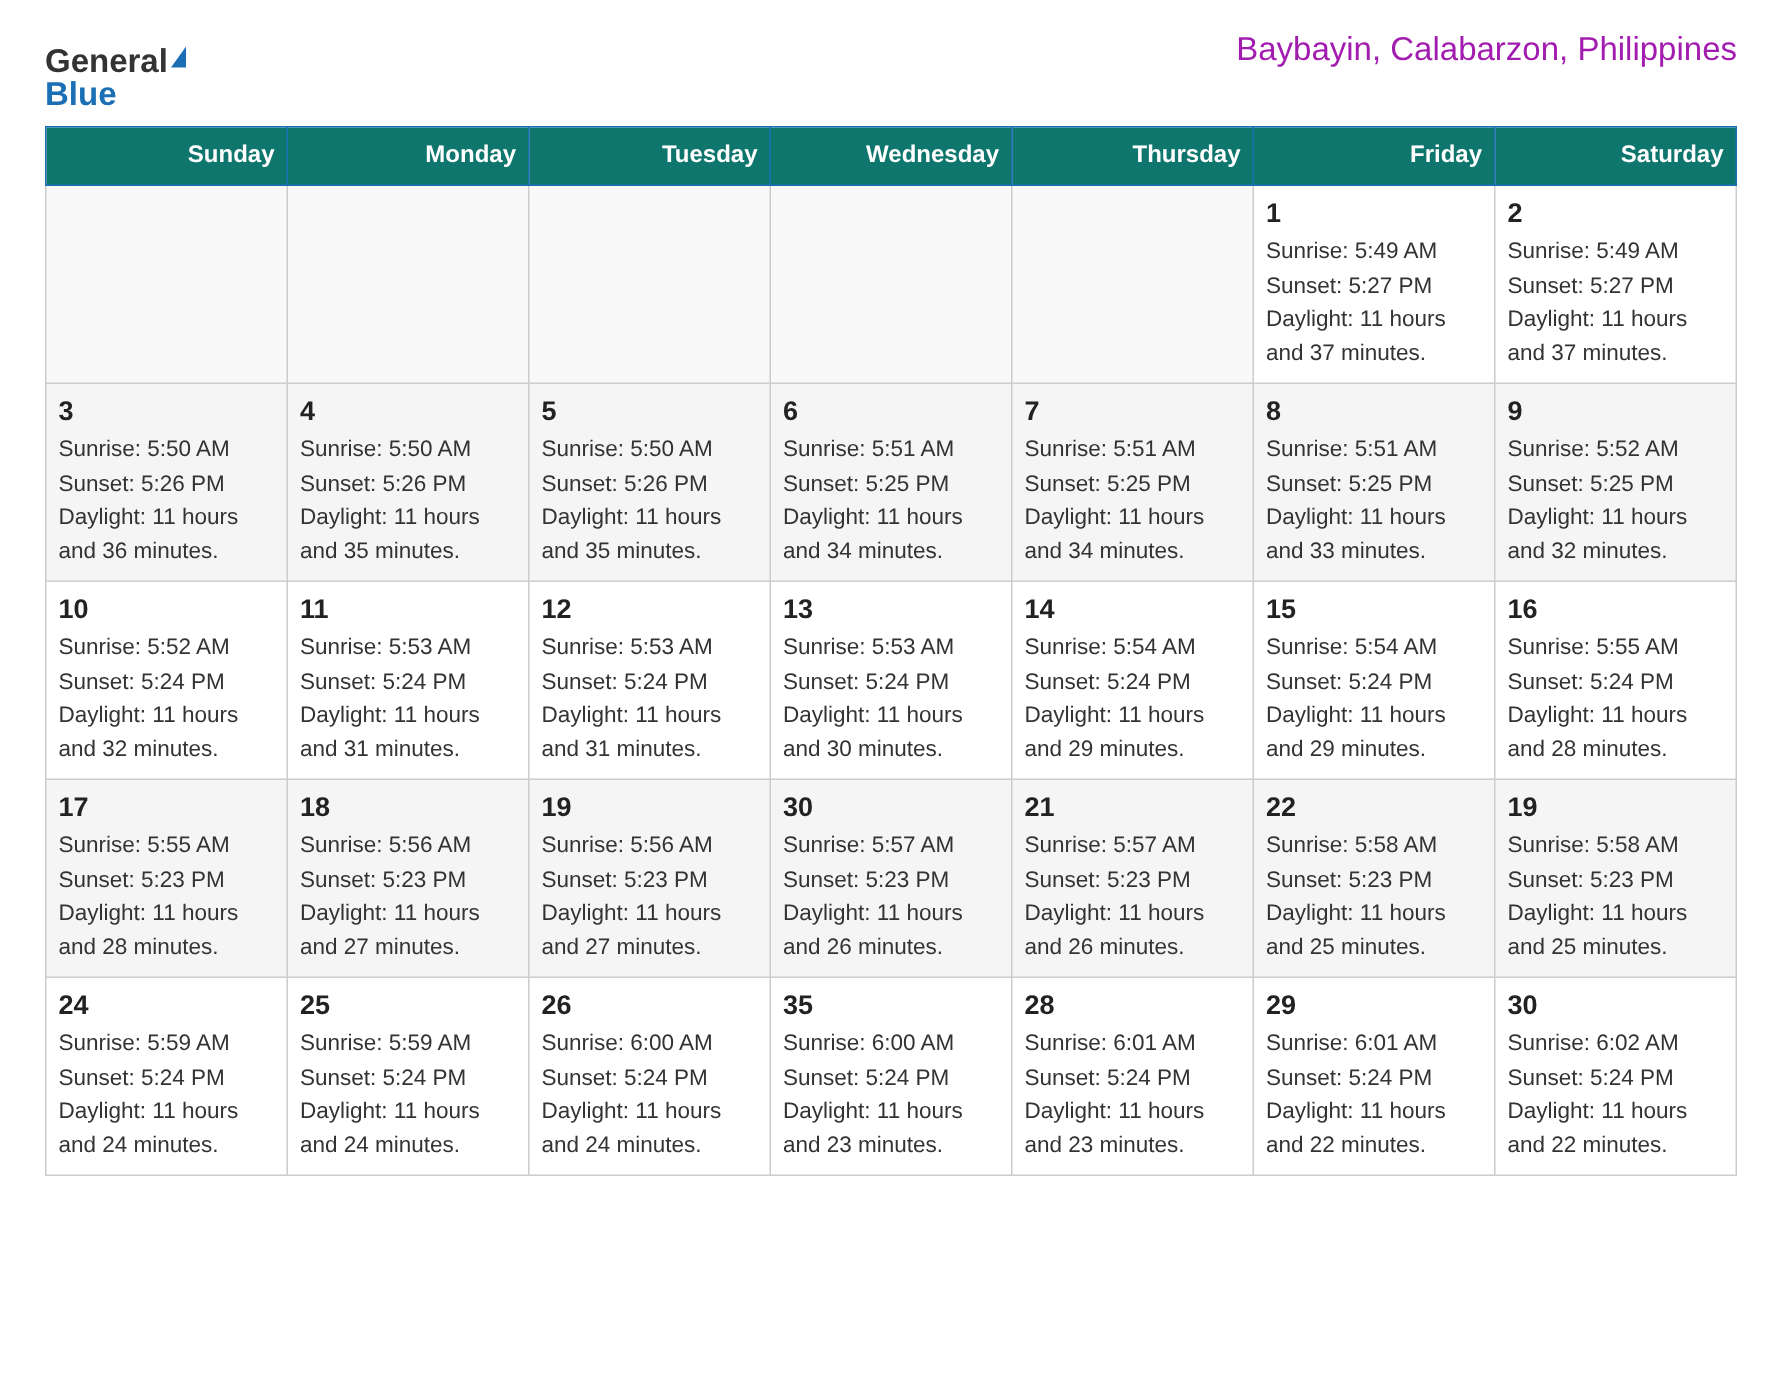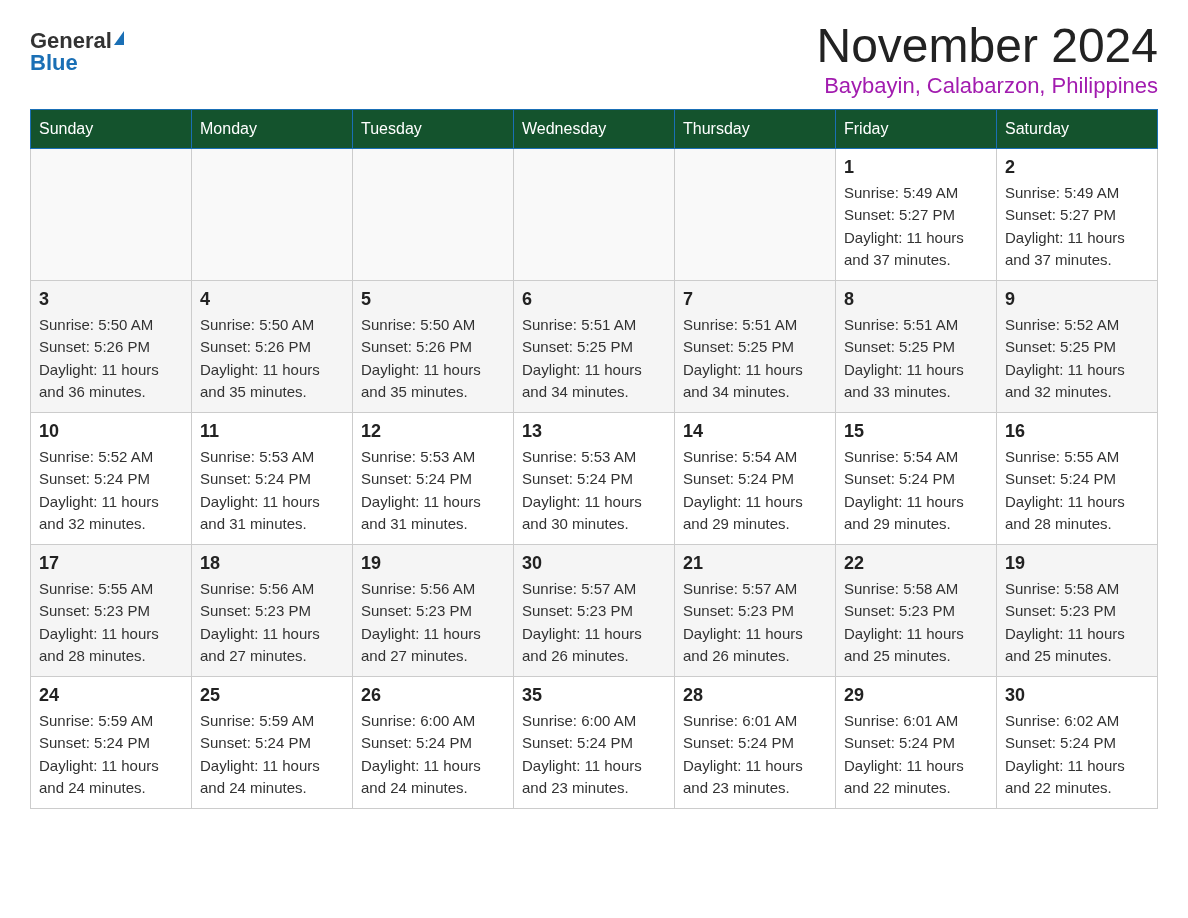--- a/index.html
+++ b/index.html
@@ -58,26 +58,26 @@
       font-size: 22px;
       font-weight: 400;
       color: #a21caf;
     }
     .calendar {
       width: 100%;
       border-collapse: collapse;
       margin-top: 10px;
     }
     .calendar thead tr th {
-      background-color: #14532d;
+      background-color: #0f766e;
       color: #fff;
       padding: 10px 8px;
       font-size: 16px;
-      font-weight: normal;
-      text-align: left;
+      font-weight: bold;
+      text-align: right;
       border: 1px solid #1a6fb5;
     }
     .calendar tbody tr td {
       vertical-align: top;
       padding: 8px;
       border: 1px solid #ccc;
       width: calc(100% / 7);
       height: 120px;
       font-size: 13px;
       color: #333;
@@ -113,21 +113,20 @@
 
 <div class="header-row">
   <div class="logo">
     <div class="logo-text-row">
       <span class="logo-general">General</span>
       <span class="logo-triangle"></span>
     </div>
     <span class="logo-blue">Blue</span>
   </div>
   <div class="title-block">
-    <h1>November 2024</h1>
     <h2>Baybayin, Calabarzon, Philippines</h2>
   </div>
 </div>
 
 <table class="calendar">
   <thead>
     <tr>
       <th>Sunday</th>
       <th>Monday</th>
       <th>Tuesday</th>

